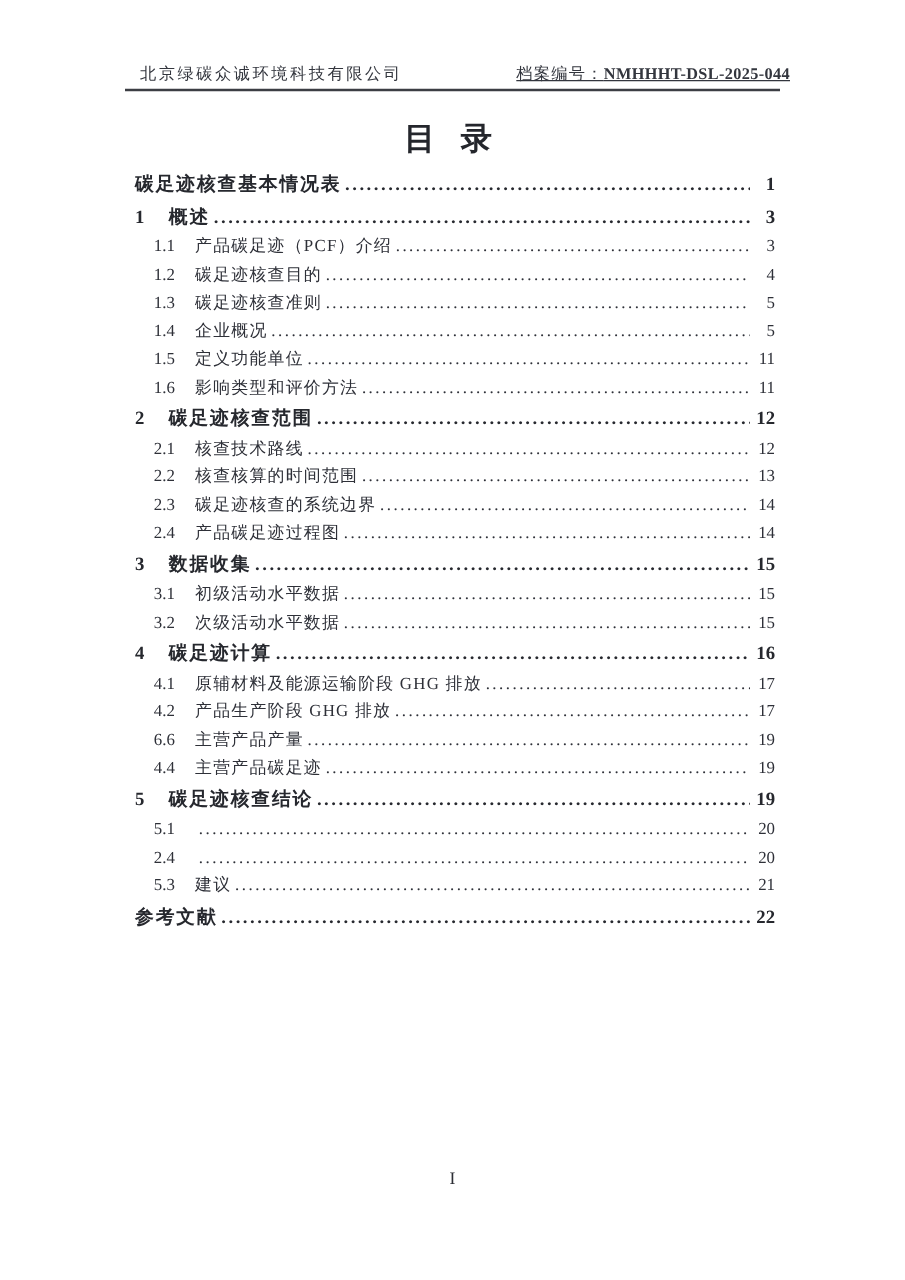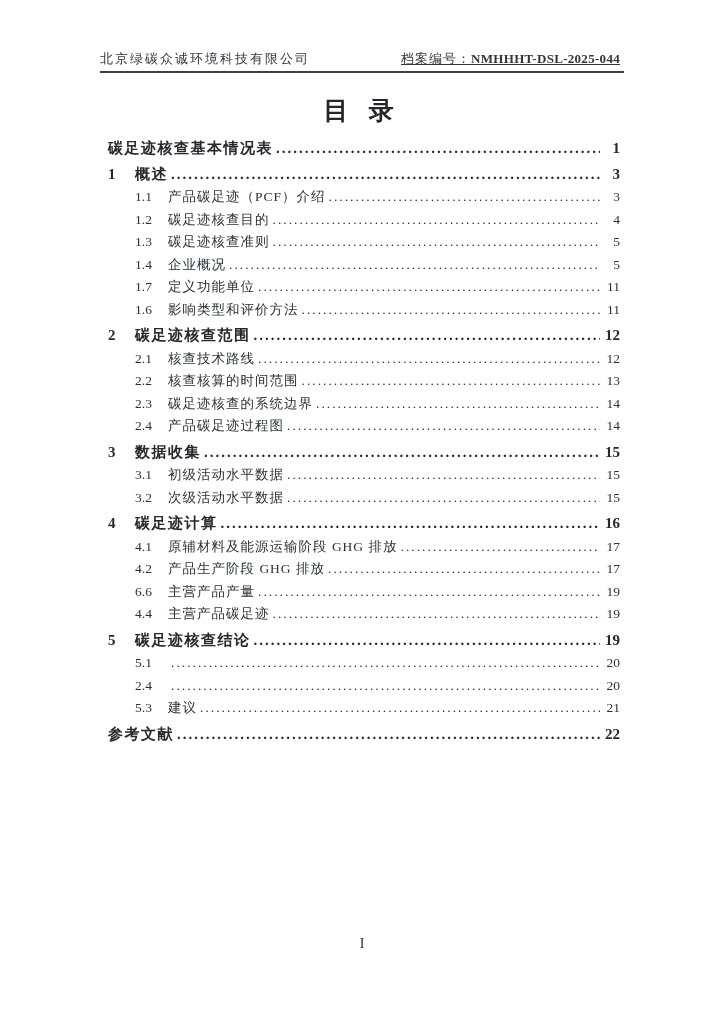--- a/index.html
+++ b/index.html
@@ -6,21 +6,21 @@
   .page{
     position:relative;
     width:724px;height:1024px;
     background:#ffffff;
     font-family:"Liberation Serif","DejaVu Serif",serif;
     color:#2c2e35;
     overflow:hidden;
   }
   
   .header{
-    position:absolute;left:100px;top:50px;width:520px;
+    position:absolute;left:112px;top:50px;width:520px;
     display:flex;justify-content:space-between;align-items:baseline;
     font-size:13px;
   }
   .header .company{letter-spacing:2px;color:#33363e;}
   .header .archive{color:#33363e;text-decoration:underline;}
   .header .archive .code{font-weight:bold;letter-spacing:.3px;}
   .header .archive .lbl{letter-spacing:1px;}
   .header-rule{
     position:absolute;left:100px;top:71px;width:524px;height:0;
     border-top:2px solid #3c3e44;
@@ -40,21 +40,21 @@
     line-height:22.5px;font-size:13.5px;
     padding-left:8px;cursor:default;
   }
   .toc-row.lv0,.toc-row.lv1{
     font-size:15px;font-weight:bold;color:#26282e;
     margin-top:3px;margin-bottom:1px;letter-spacing:1.5px;
   }
   .toc-row.lv2{letter-spacing:1px;color:#2e3038;}
   .toc-num{flex:none;}
   .lv1 .toc-num{display:inline-block;min-width:27px;letter-spacing:0;}
-  .lv2{margin-left:27px;}
+  .lv2{margin-left:15px;}
   .lv2 .toc-num{display:inline-block;min-width:33px;letter-spacing:0;}
   .toc-title{flex:none;white-space:nowrap;}
   .toc-leader{
     flex:1 1 auto;overflow:hidden;white-space:nowrap;
     margin:0 2px 0 3px;min-width:10px;
   }
   .toc-leader::after{
     content:"..................................................................................................................................................................";
     letter-spacing:2px;font-weight:inherit;
   }
@@ -115,21 +115,21 @@
     </div>
 
     <div class="toc-row lv2">
       <span class="toc-num">1.4</span>
       <span class="toc-title">企业概况</span>
       <span class="toc-leader"></span>
       <span class="toc-page">5</span>
     </div>
 
     <div class="toc-row lv2">
-      <span class="toc-num">1.7</span>
+      <span class="toc-num">1.5</span>
       <span class="toc-title">定义功能单位</span>
       <span class="toc-leader"></span>
       <span class="toc-page">11</span>
     </div>
 
     <div class="toc-row lv2">
       <span class="toc-num">1.6</span>
       <span class="toc-title">影响类型和评价方法</span>
       <span class="toc-leader"></span>
       <span class="toc-page">11</span>

